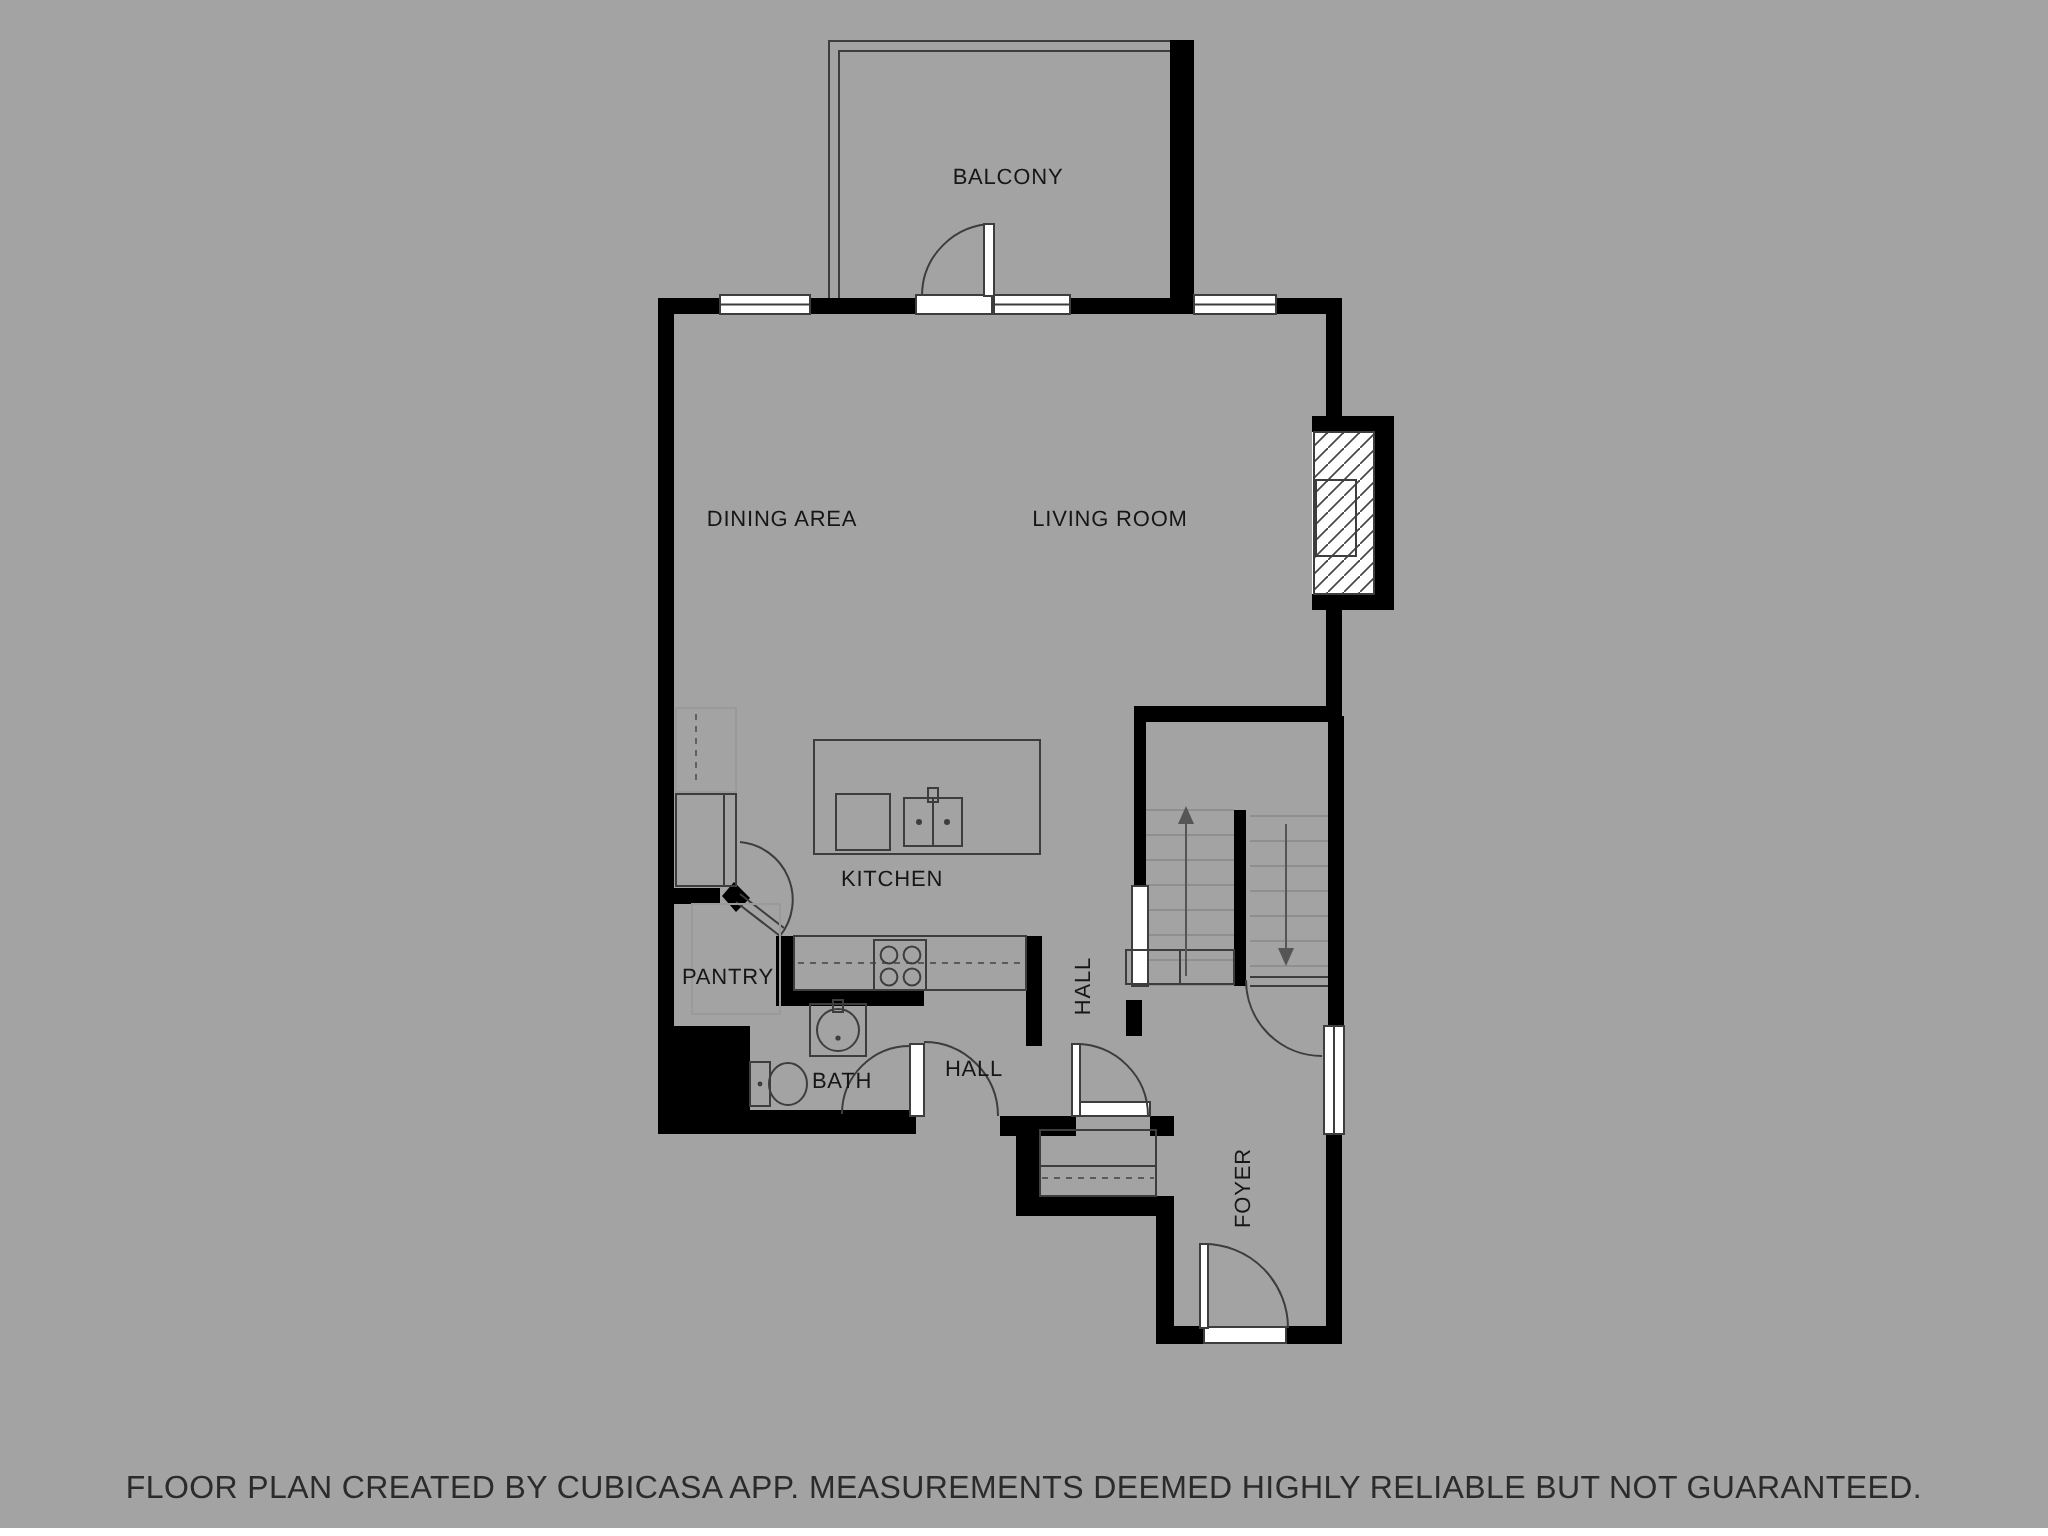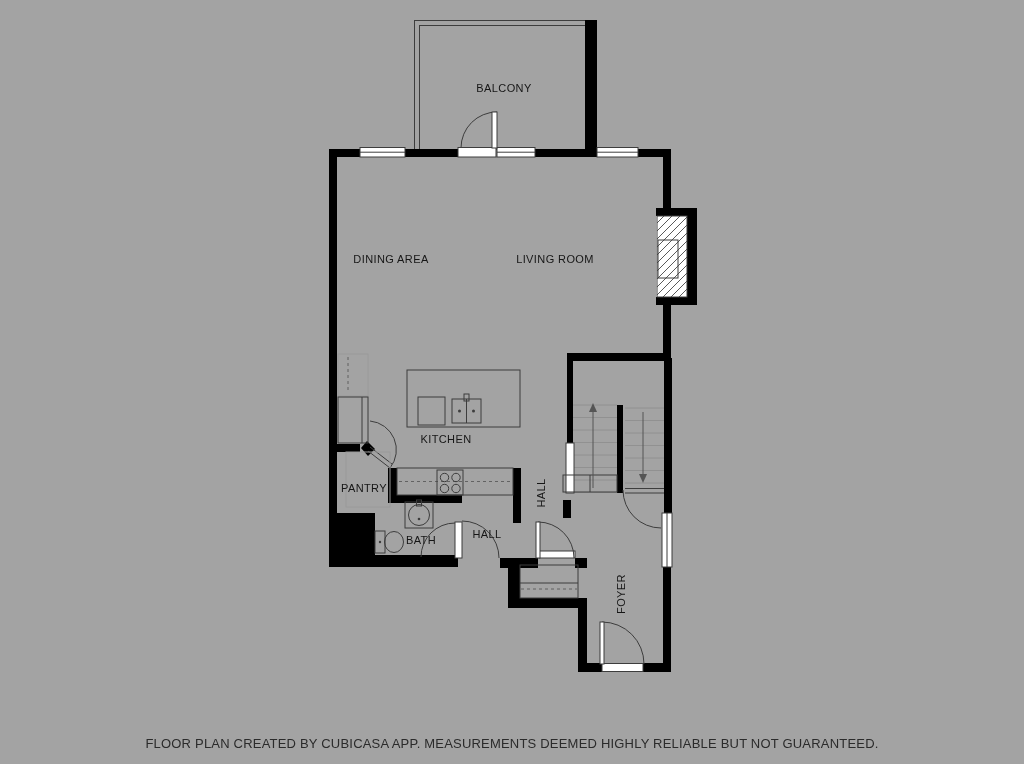--- a/index.html
+++ b/index.html
@@ -2,21 +2,21 @@
 <html><head>
 <meta charset="utf-8">
 <style>
   html,body{margin:0;padding:0;background:#ffffff;}
   #stage{position:relative;width:1024px;height:764px;background:#a3a3a3;overflow:hidden;
          font-family:"Liberation Sans","DejaVu Sans",sans-serif;}
   svg text{font-family:"Liberation Sans","DejaVu Sans",sans-serif;font-size:11px;
            letter-spacing:0.4px;fill:#161616;}
   .room-label{text-anchor:middle;}
   #footer-disclaimer{position:absolute;left:0;top:736px;width:1024px;text-align:center;
-           font-size:13px;letter-spacing:0.2px;color:#2b2b2b;}
+           font-size:16px;letter-spacing:0.2px;color:#2b2b2b;}
   .wall{fill:#000000;stroke:none;}
   .thin{fill:none;stroke:#3d3d3d;stroke-width:1;}
   .thinw{fill:#ffffff;stroke:#3d3d3d;stroke-width:1;}
   .lite{fill:none;stroke:#9a9a9a;stroke-width:1;}
   .tread{stroke:#8f8f8f;stroke-width:0.9;fill:none;}
   .dash{stroke:#5a5a5a;stroke-width:0.9;fill:none;stroke-dasharray:3,3;}
   .arrow{stroke:#555555;stroke-width:1;fill:none;}
   .arrowhead{fill:#555555;stroke:none;}
 </style>
 </head>

